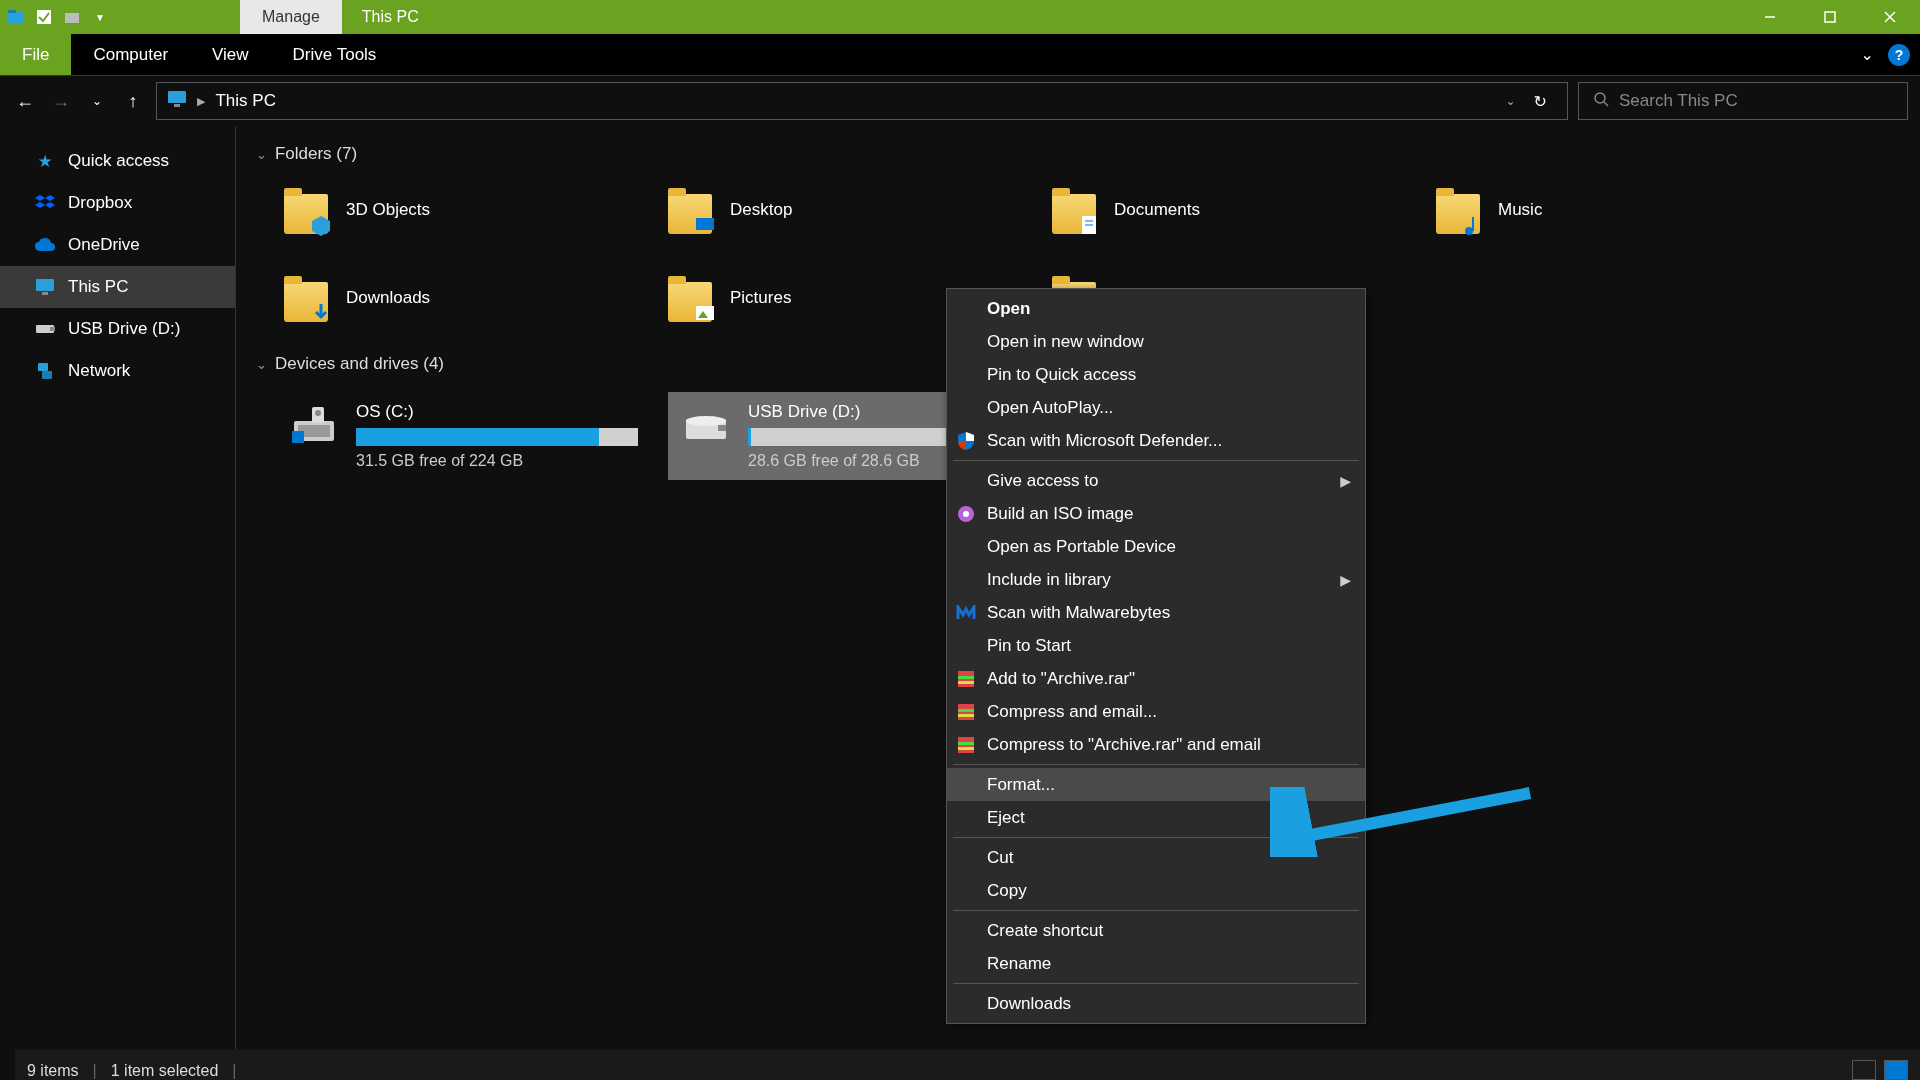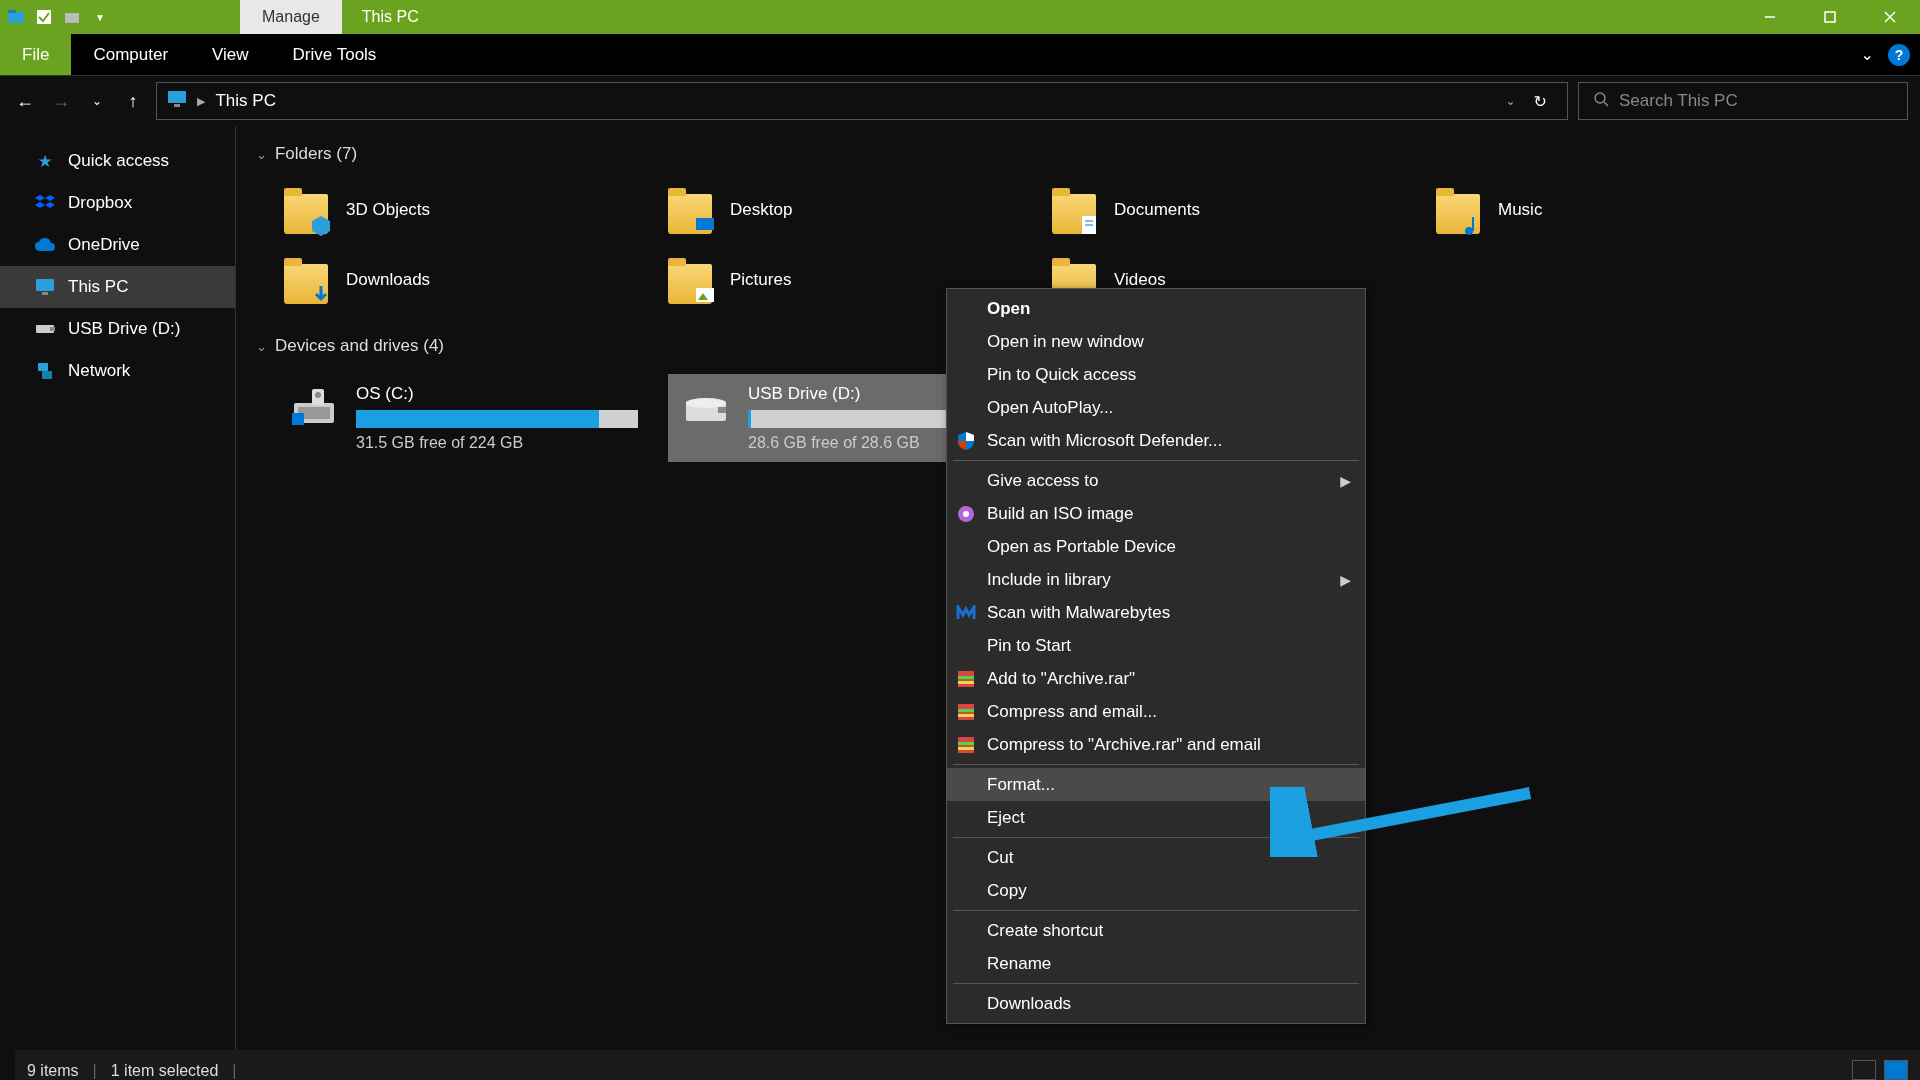--- a/index.html
+++ b/index.html
@@ -36,21 +36,21 @@
 .side-icon { width: 22px; height: 22px; display: flex; align-items: center; justify-content: center; }
 .star-blue { color: #2b9fd9; }
 .dropbox-blue { color: #0061ff; }
 .cloud-blue { color: #0078d4; }
 .monitor-blue { color: #2b9fd9; }
 
 .content { flex: 1; padding: 12px 20px; position: relative; }
 .section-header { display: flex; align-items: center; gap: 8px; font-size: 17px; color: #ddd; padding: 6px 0; }
 .chevron { font-size: 13px; color: #999; }
 
-.folders-grid { display: grid; grid-template-columns: repeat(4, 380px); gap: 10px 4px; padding: 10px 0 20px 20px; }
+.folders-grid { display: grid; grid-template-columns: repeat(4, 380px); gap: 28px 4px; padding: 10px 0 20px 20px; }
 .folder-item { display: flex; align-items: center; gap: 16px; padding: 6px; }
 .folder-icon { width: 48px; height: 48px; display: flex; align-items: flex-end; justify-content: center; position: relative; }
 .folder-icon .ico { width: 44px; height: 40px; background: linear-gradient(#f8d775, #e8b638); border-radius: 2px 2px 3px 3px; position: relative; }
 .folder-icon .ico::before { content: ""; position: absolute; top: -6px; left: 0; width: 18px; height: 8px; background: #e8b638; border-radius: 2px 2px 0 0; }
 .folder-badge { position: absolute; bottom: -2px; right: -2px; width: 22px; height: 22px; }
 .folder-label { color: #fff; font-size: 17px; }
 
 .drives-row { display: flex; gap: 20px; padding: 12px 0 0 20px; }
 .drive { width: 372px; display: flex; gap: 14px; padding: 10px; }
 .drive.selected { background: #6b6b6b; }

